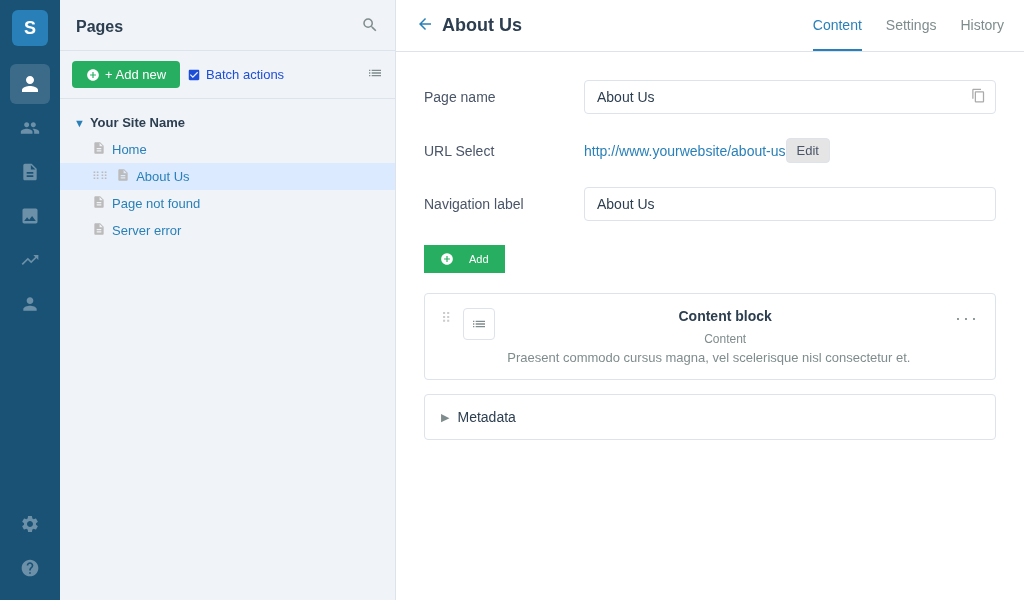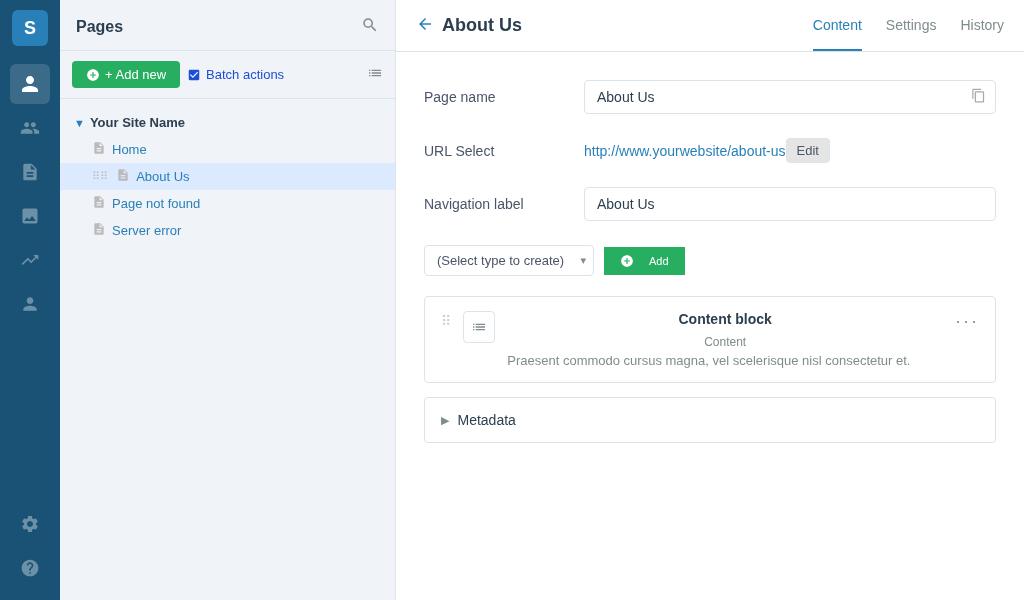--- a/index.html
+++ b/index.html
@@ -529,29 +529,20 @@
     </div>
 
     <div class="field-row">
       <span class="field-label">Navigation label</span>
       <div class="field-control">
         <input type="text" class="text-input" style="padding-right: 12px;" value="About Us">
       </div>
     </div>
 
     <div class="add-block-row">
-      <div class="select-wrapper">
-        <select>
-          <option>(Select type to create)</option>
-          <option>Content block</option>
-          <option>Image block</option>
-          <option>Text block</option>
-        </select>
-        <span class="chev">▾</span>
-      </div>
       <button class="btn-add-block">
         <svg width="14" height="14" viewBox="0 0 24 24" fill="white">
             <path d="M12 2C6.48 2 2 6.48 2 12s4.48 10 10 10 10-4.48 10-10S17.52 2 12 2zm5 11h-4v4h-2v-4H7v-2h4V7h2v4h4v2z"></path>
           </svg>
         <span>Add</span>
       </button>
     </div>
 
     <div class="content-block-card">
       <span class="drag-handle-vert">⠿</span>

